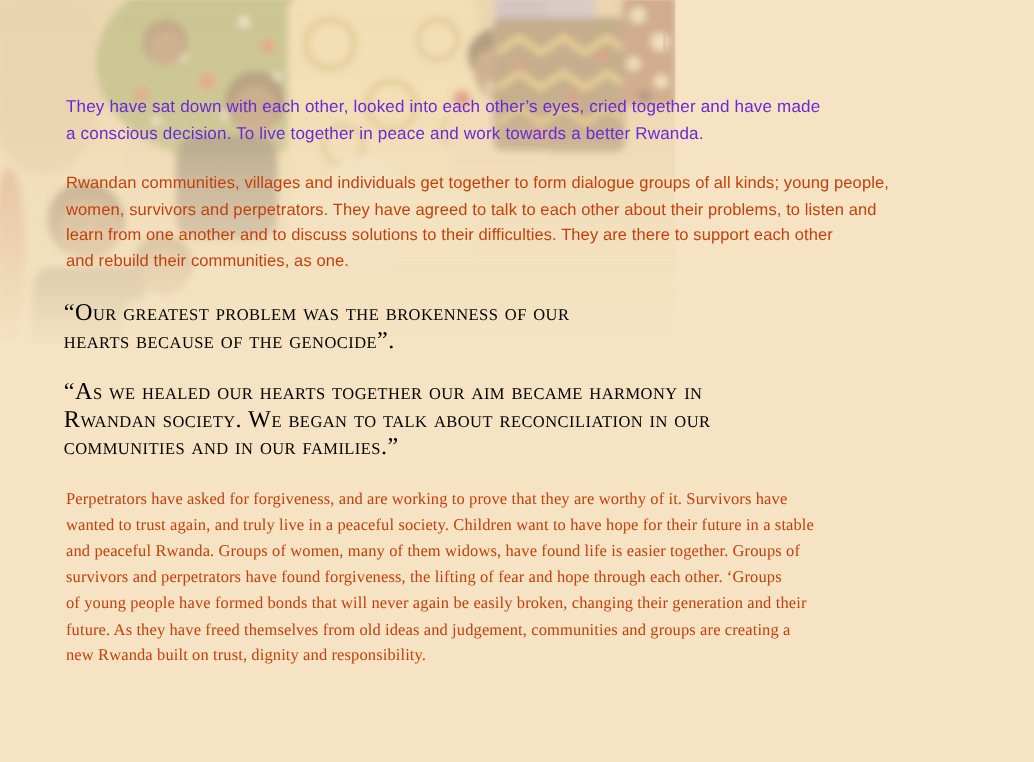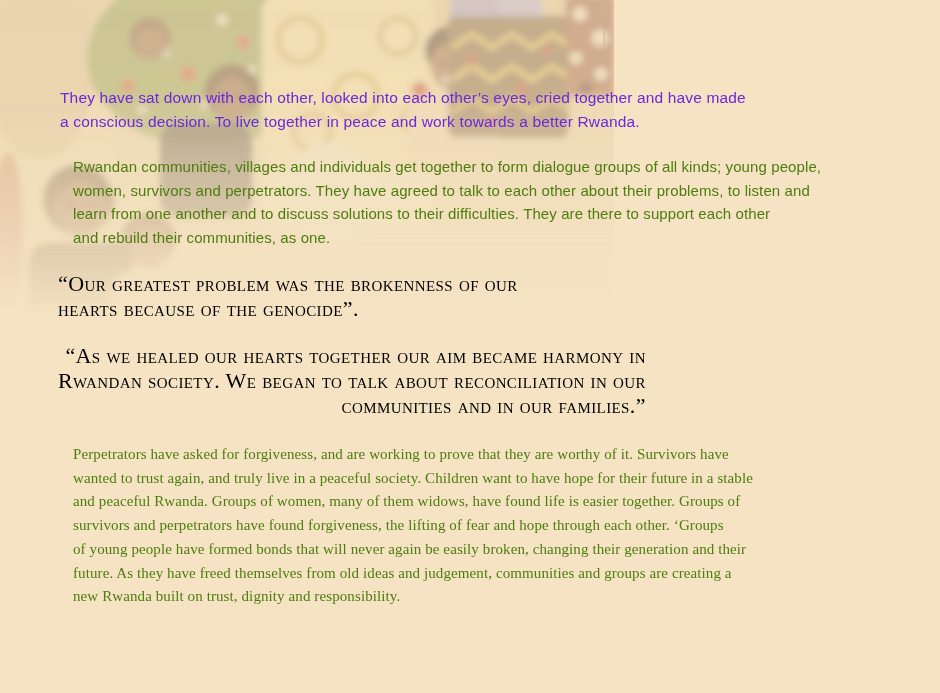--- a/index.html
+++ b/index.html
@@ -29,39 +29,38 @@
     letter-spacing: 0.15px;
     color: #6d28d9;
     white-space: pre-line;
   }
   .para {
     position: absolute;
     left: 60px;
     font-size: 15px;
     line-height: 23.7px;
     letter-spacing: 0.1px;
-    color: #4d7c0f;
+    color: #c2410c;
     white-space: pre-line;
-    margin-left: 13px;
   }
   .para1 { top: 155px; }
   .para2 { top: 443px; font-family: Liberation Serif, serif; }
   .quote {
     position: absolute;
     left: 58px;
     font-family: "Liberation Serif", serif;
     font-variant: small-caps;
     font-size: 22px;
     line-height: 25px;
     letter-spacing: 0.4px;
     color: #000000;
     white-space: pre-line;
   }
   .quote1 { top: 271px; }
-  .quote2 { top: 343px; text-align: right; }
+  .quote2 { top: 343px; }
 </style>
 </head>
 <body>
 
 <div class="page">
 
   <div class="photo">
     <svg width="614" height="330" viewBox="0 0 614 330" xmlns="http://www.w3.org/2000/svg">
       <defs>
         <linearGradient id="gbg" x1="0" y1="0" x2="0" y2="1">

